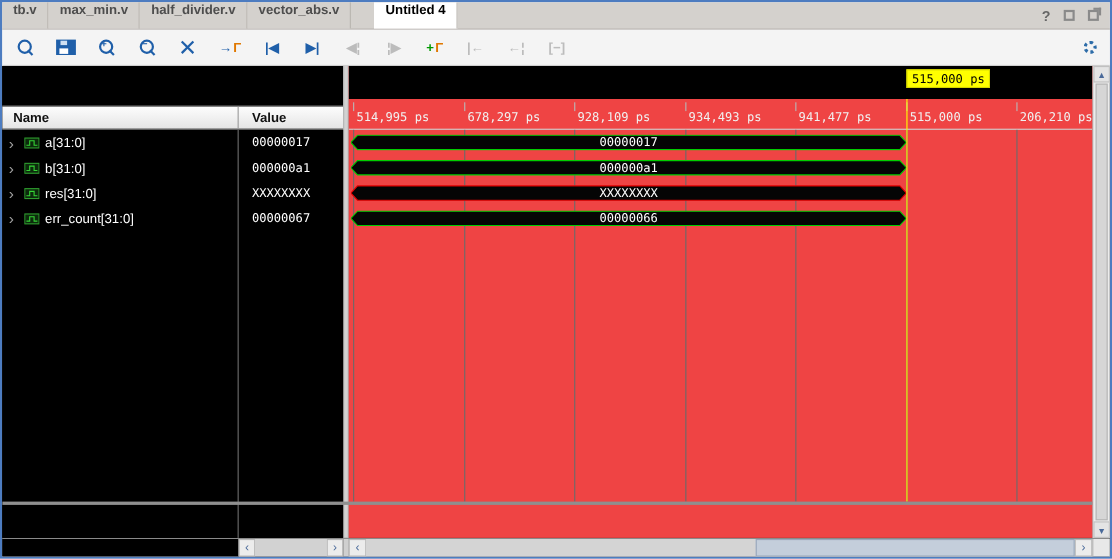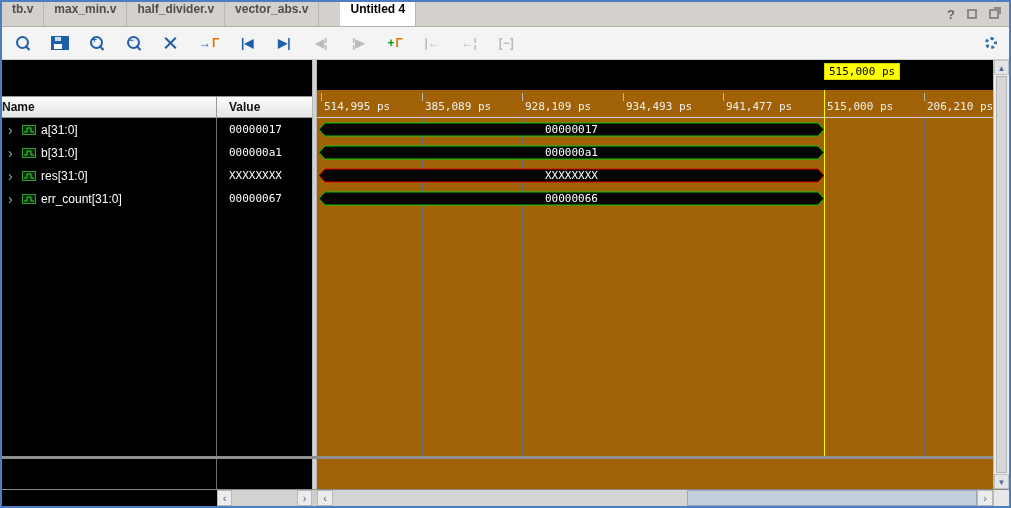--- a/index.html
+++ b/index.html
@@ -47,34 +47,34 @@
   .k-fit::before { transform: rotate(45deg); }
   .k-fit::after { transform: rotate(-45deg); }
   .gear { margin-left: auto; width: 12px; height: 12px; border: 3px dotted #2d6ca8; border-radius: 50%; cursor: pointer; }
 
   
   .main { display: flex; height: 429px; position: relative; background: #000; flex: 0 0 auto; }
   .left-panel { width: 310px; display: flex; flex-direction: column; background: #000; flex: 0 0 auto; }
   .lp-topstrip { height: 36px; background: #000; }
   .lp-header { height: 22px; display: flex; align-items: stretch; background: linear-gradient(#fdfdfd, #e4e4e4);
                border-top: 1px solid #9a9a9a; border-bottom: 1px solid #9a9a9a; font-size: 12px; font-weight: bold; color: #111; }
-  .lp-name-col { width: 215px; border-right: 1px solid #9a9a9a; display: flex; align-items: center; }
+  .lp-name-col { width: 215px; padding-left: 10px; border-right: 1px solid #9a9a9a; display: flex; align-items: center; }
   .lp-value-col { flex: 1; padding-left: 12px; display: flex; align-items: center; }
   .lp-rows { flex: 1; position: relative; background: #000; }
   .lp-col-divider { position: absolute; left: 214px; top: 0; bottom: 0; width: 1px; background: #6e6e6e; }
   .lp-row { height: 23px; display: flex; align-items: center; color: #fff; font-size: 12px; position: relative; z-index: 2; }
   .lp-row-name { width: 215px; display: flex; align-items: center; gap: 5px; padding-left: 6px; }
   .expand { color: #a0a0a0; font-size: 14px; width: 9px; line-height: 14px; cursor: pointer; }
   .bus-icon { display: inline-flex; }
   .sig-name { white-space: nowrap; }
   .lp-row-value { flex: 1; padding-left: 12px; font-family: "DejaVu Sans Mono", monospace; font-size: 11px; }
 
   .splitter { width: 5px; background: #d2d2d2; border-left: 1px solid #b8b8b8; border-right: 1px solid #b8b8b8; flex: 0 0 auto; }
 
-  .wave-panel { flex: 1; position: relative; background: #a16207; overflow: hidden; }
+  .wave-panel { flex: 1; position: relative; background: #ef4444; overflow: hidden; }
   .wp-topstrip { height: 30px; position: relative; background: #000; }
   .cursor-label { position: absolute; top: 3px; background: #ffff00; color: #000; border: 1px solid #d6d600;
                   font-family: "DejaVu Sans Mono", monospace; font-size: 11px; padding: 1px 4px; white-space: nowrap; cursor: ew-resize; }
   .wp-body { position: relative; height: 399px; }
   .wp-axis { position: relative; height: 28px; border-bottom: 1px solid #cfcfcf; }
   .tick-mark { position: absolute; top: 3px; width: 1px; height: 8px; background: #b8b8b8; }
   .tick-label { position: absolute; bottom: 4px; color: #f0f0f0; font-family: "DejaVu Sans Mono", monospace;
                 font-size: 11px; white-space: nowrap; }
   .wp-rows { position: relative; height: 371px; }
   .gridline { position: absolute; top: 0; width: 1px; height: 338px; background: #6a6a6a; z-index: 1; }
@@ -250,21 +250,21 @@
 
     <div class="wave-panel">
       <div class="wp-topstrip">
         <span class="cursor-label" id="cursor-label" style="left: 507px;">515,000 ps</span>
       </div>
       <div class="wp-body" id="wp-body">
         <div class="wp-axis" id="wp-axis">
             <div class="tick-mark" style="left: 4px;"></div>
             <span class="tick-label" style="left: 7px; margin-top: 11px;">514,995 ps</span>
             <div class="tick-mark" style="left: 105px;"></div>
-            <span class="tick-label" style="left: 108px;">385,089 ps</span>
+            <span class="tick-label" style="left: 108px;">678,297 ps</span>
             <div class="tick-mark" style="left: 205px;"></div>
             <span class="tick-label" style="left: 208px;">928,109 ps</span>
             <div class="tick-mark" style="left: 306px;"></div>
             <span class="tick-label" style="left: 309px;">934,493 ps</span>
             <div class="tick-mark" style="left: 406px;"></div>
             <span class="tick-label" style="left: 409px;">941,477 ps</span>
             <div class="tick-mark" style="left: 507px;"></div>
             <span class="tick-label" style="left: 510px;">515,000 ps</span>
             <div class="tick-mark" style="left: 607px;"></div>
             <span class="tick-label" style="left: 610px;">206,210 ps</span>

